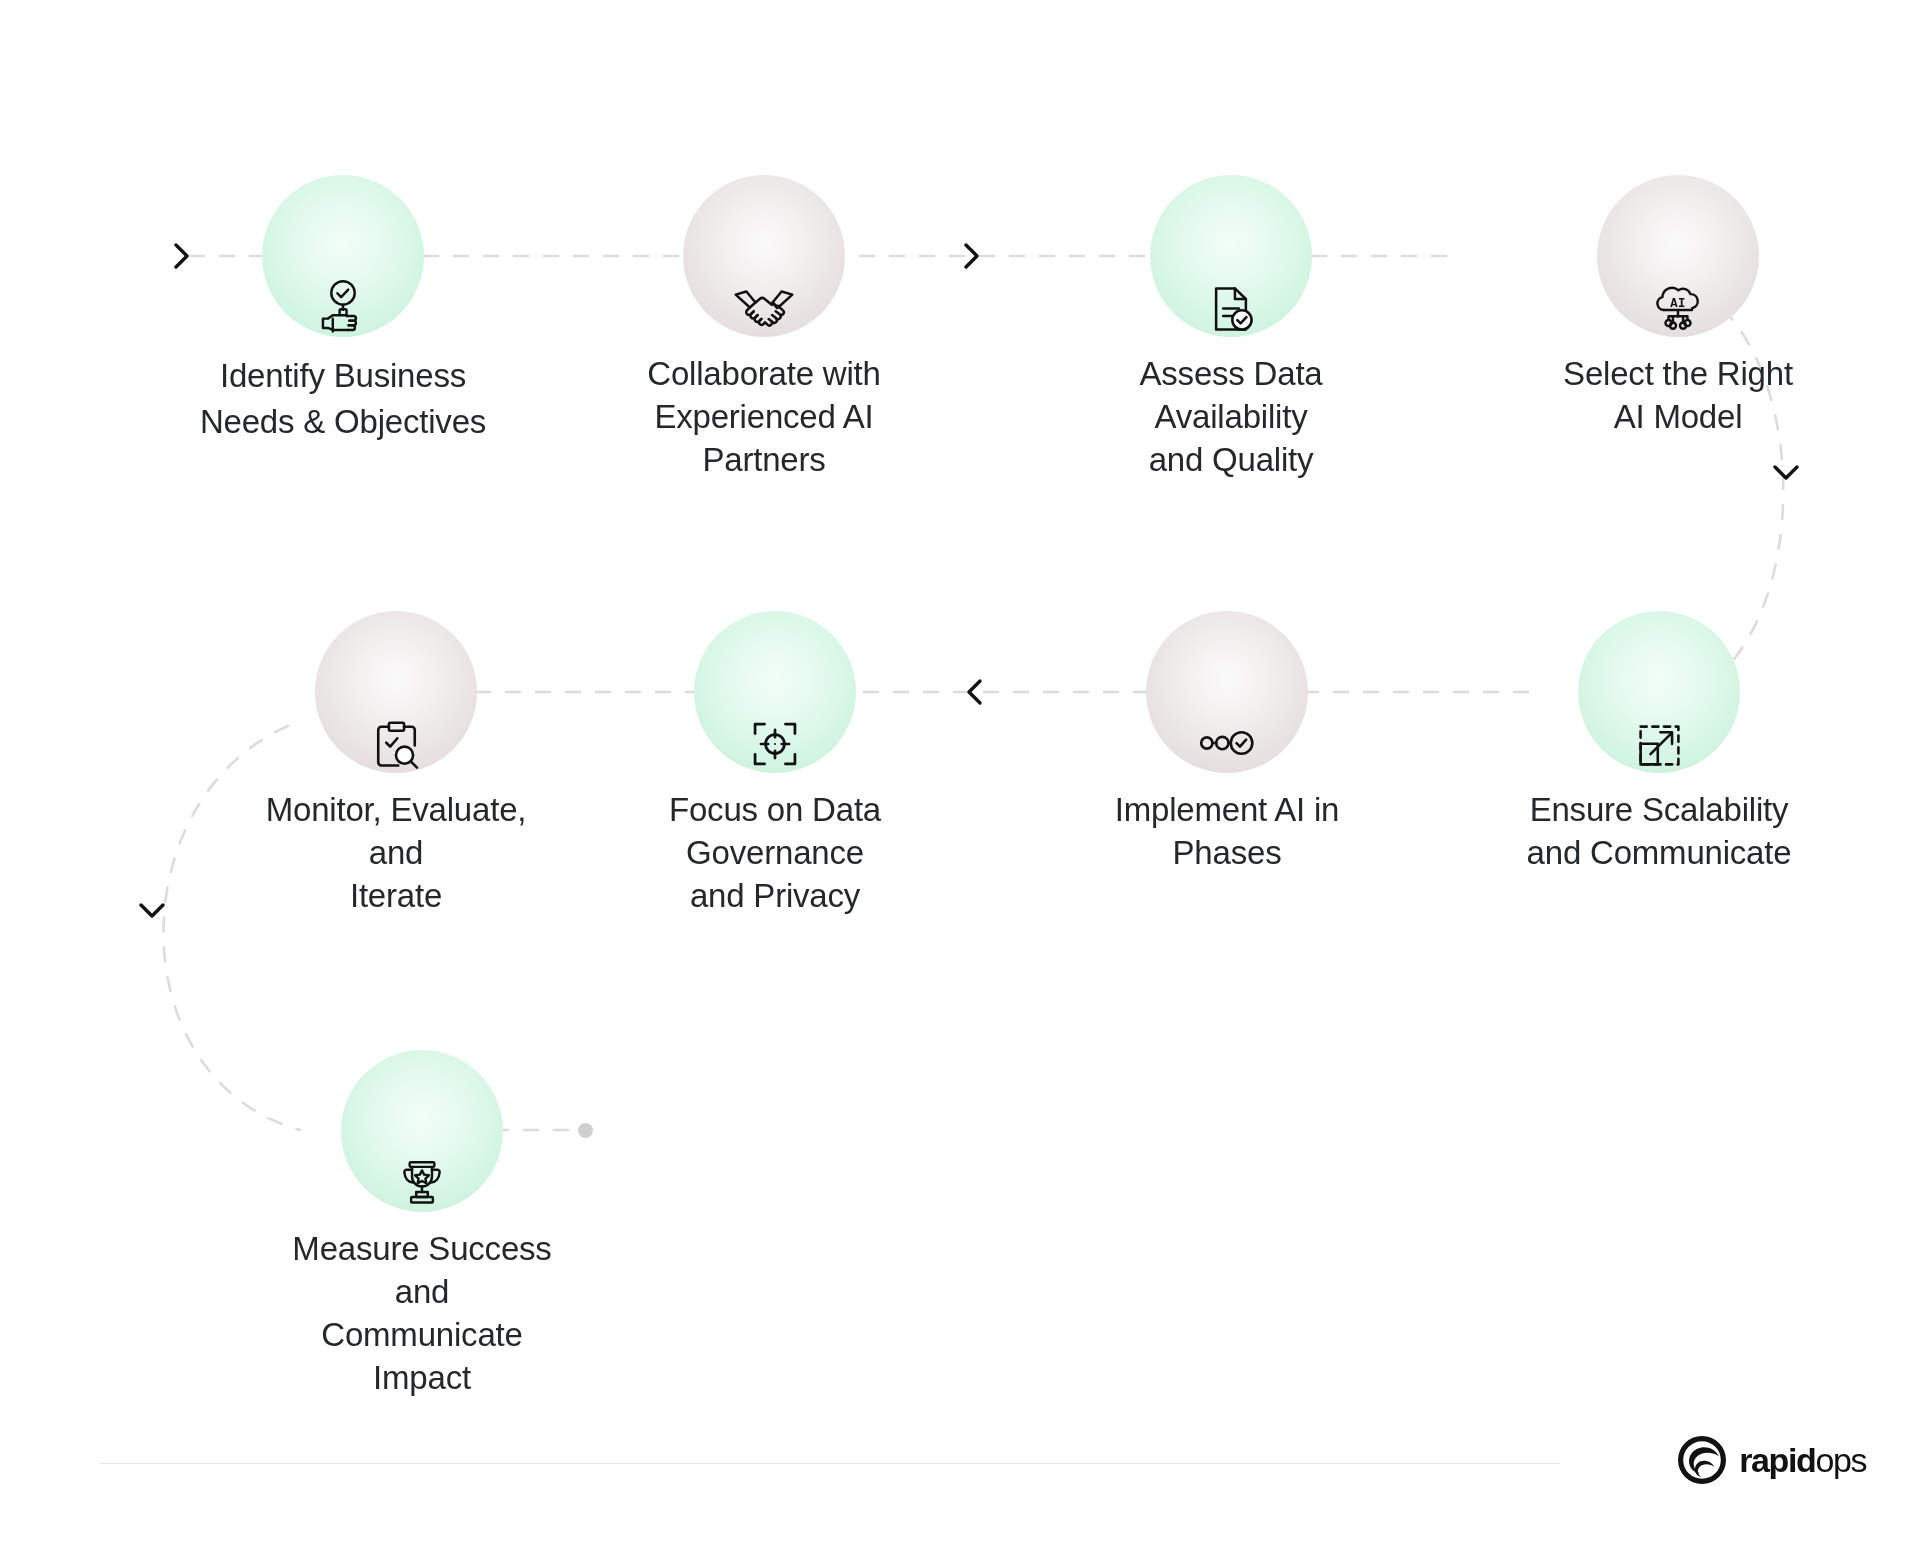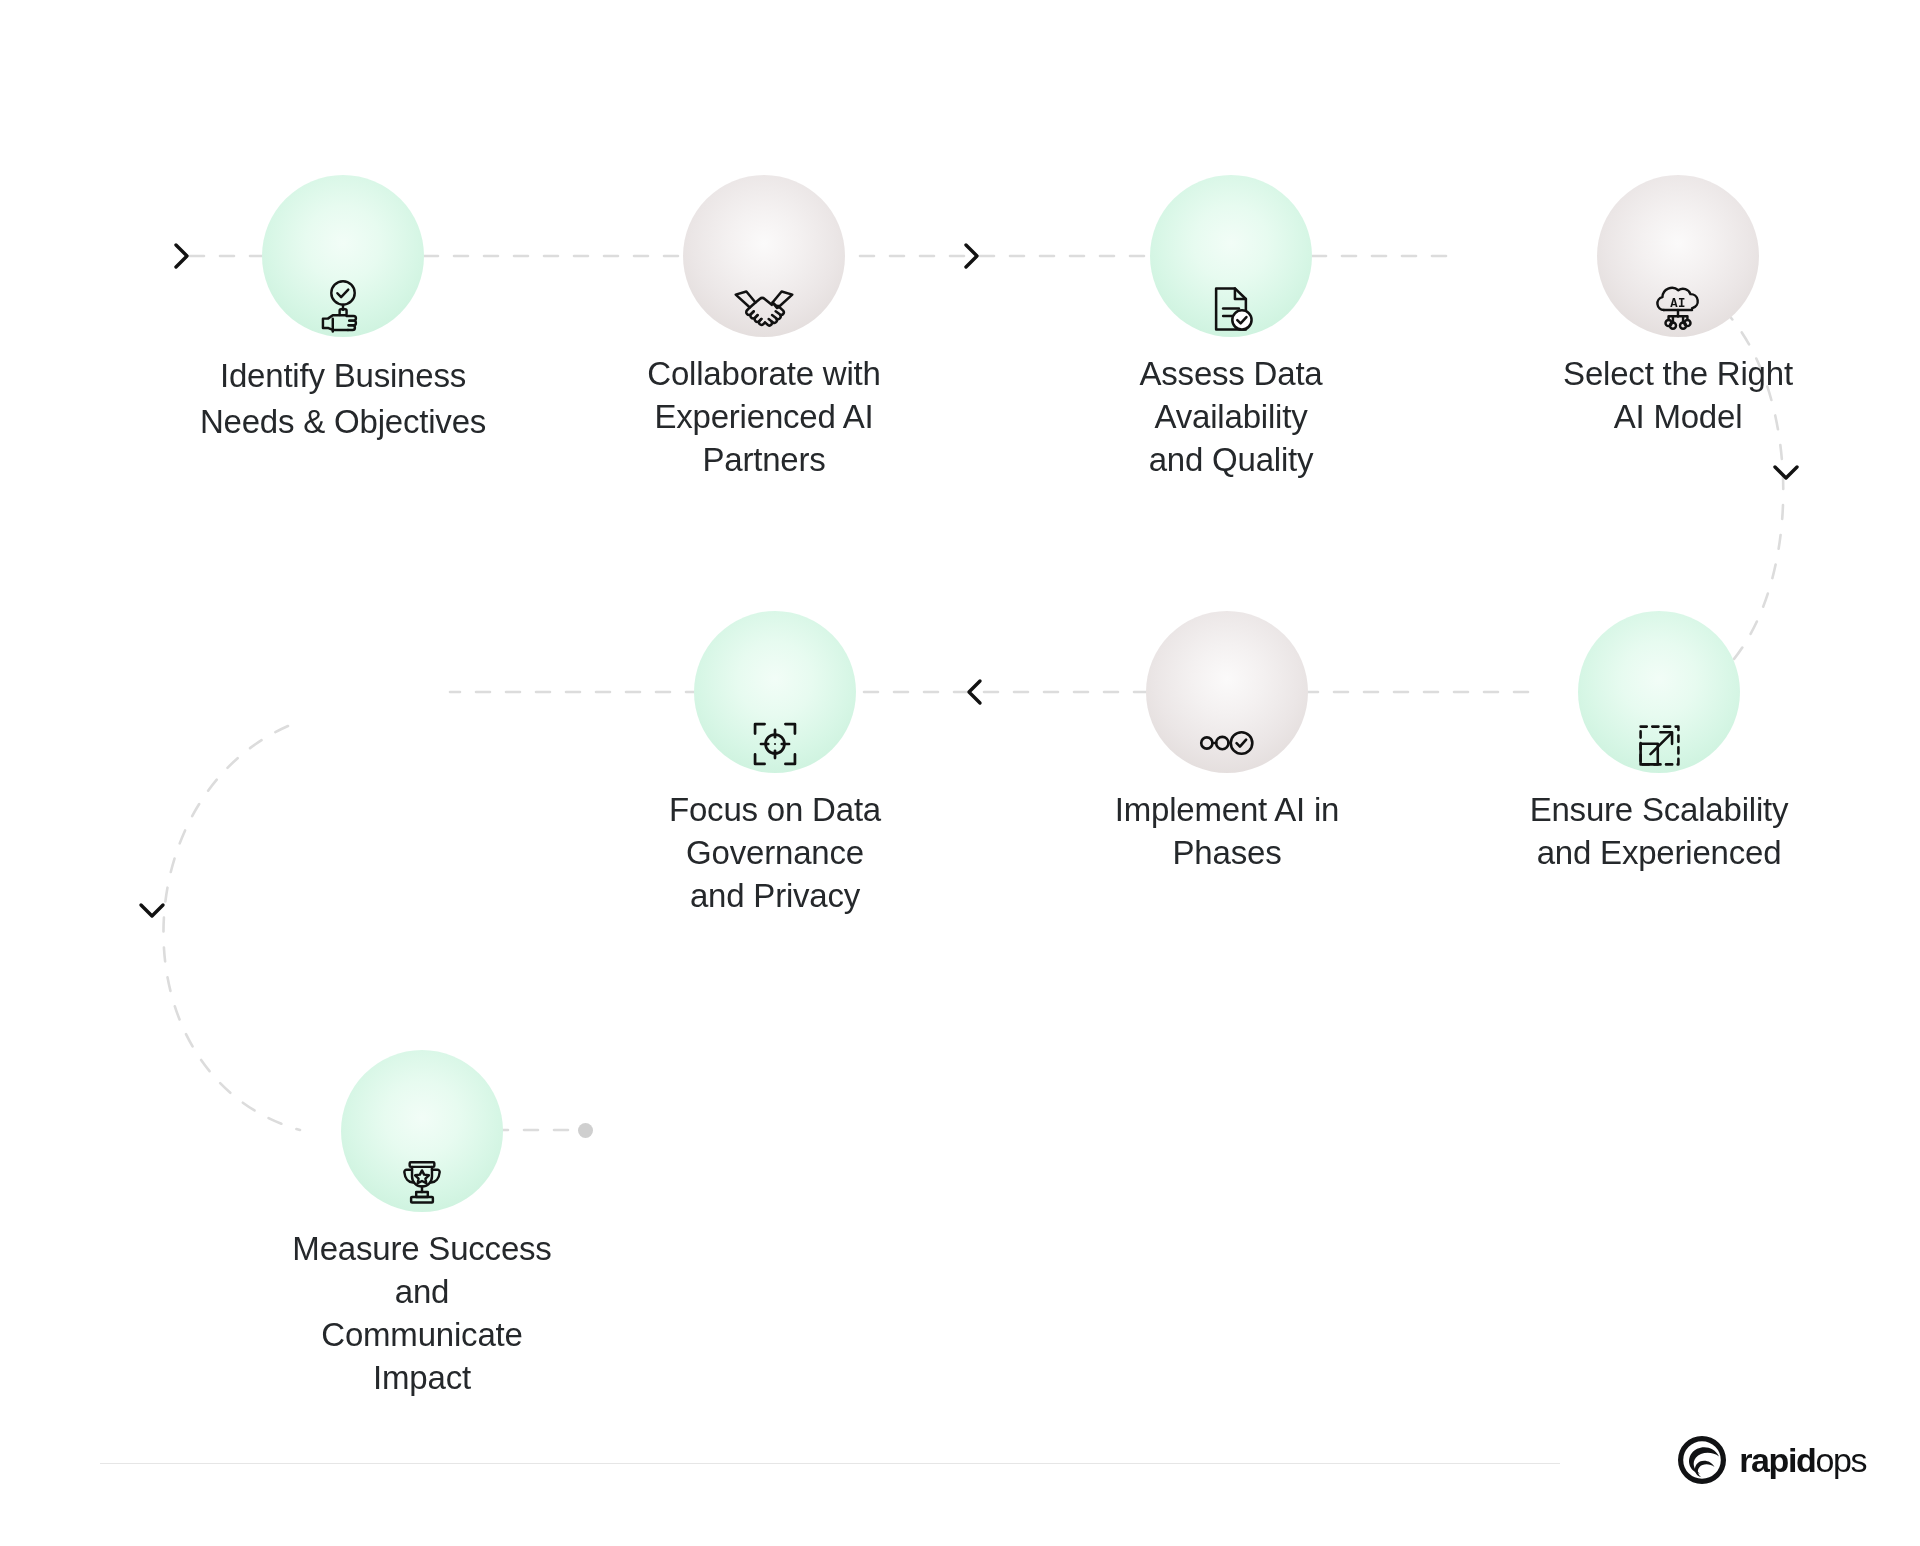--- a/index.html
+++ b/index.html
@@ -220,21 +220,21 @@
     <div class="bubble green">
       <svg width="55" height="55" viewBox="0 0 64 64" fill="none" stroke="#111" stroke-width="3" stroke-linecap="round" stroke-linejoin="round">
         <path d="M10 10 h44 v44 h-44 z" stroke-dasharray="7.2 6.4"></path>
         <path d="M10 30 h20 v24 h-20 z" stroke-dasharray="0"></path>
         <path d="M21.5 42 L46 17.5"></path>
         <path d="M33 16.5 h13.6 v13.6"></path>
       </svg>
     </div>
     <div class="caption tight">
       <div>Ensure Scalability</div>
-      <div>and Experienced</div>
+      <div>and Communicate</div>
     </div>
   </div>
 
   <div class="node" style="left:1077px; top:611px;">
     <div class="bubble grey">
       <svg width="60" height="60" viewBox="0 0 64 64" fill="none" stroke="#111" stroke-width="2.8" stroke-linecap="round" stroke-linejoin="round">
         <circle cx="10.5" cy="32" r="6"></circle>
         <circle cx="27" cy="32" r="6.6"></circle>
         <circle cx="47.5" cy="32" r="11.5"></circle>
         <path d="M16.5 32 h4"></path>
@@ -263,20 +263,36 @@
         <circle cx="32" cy="32" r="1.1" fill="#111" stroke="none"></circle>
       </svg>
     </div>
     <div class="caption tight">
       <div>Focus on Data</div>
       <div>Governance</div>
       <div>and Privacy</div>
     </div>
   </div>
 
+  <div class="node" style="left:246px; top:611px;">
+    <div class="bubble grey">
+      <svg width="57" height="57" viewBox="0 0 64 64" fill="none" stroke="#111" stroke-width="2.9" stroke-linecap="round" stroke-linejoin="round">
+        <path d="M23.5 12 H15 a3.5 3.5 0 0 0 -3.5 3.5 V52 a3.5 3.5 0 0 0 3.5 3.5 h19"></path>
+        <path d="M40.5 12 H49 a3.5 3.5 0 0 1 3.5 3.5 V33"></path>
+        <rect x="23.5" y="7.5" width="17" height="9" rx="1.6"></rect>
+        <path d="M20.5 30 l4.4 4.4 8.1 -9.4"></path>
+        <circle cx="41" cy="44" r="9.6" fill="#fff"></circle>
+        <path d="M48 51 L55 58"></path>
+      </svg>
+    </div>
+    <div class="caption tight">
+      <div>Monitor, Evaluate, and</div>
+      <div>Iterate</div>
+    </div>
+  </div>
 
   <div class="node" style="left:272px; top:1050px;">
     <div class="bubble green">
       <svg width="58" height="58" viewBox="0 0 64 64" fill="none" stroke="#111" stroke-width="2.7" stroke-linecap="round" stroke-linejoin="round">
         <rect x="18.4" y="9" width="27.2" height="5.2" rx="1.2"></rect>
         <path d="M21 14.2 v10.6 a11 11 0 0 0 22 0 V14.2"></path>
         <path d="M21 17.4 h-6.1 a2.4 2.4 0 0 0 -2.4 2.6 c0.6 6.9 4.6 11.2 9.6 11.6"></path>
         <path d="M43 17.4 h6.1 a2.4 2.4 0 0 1 2.4 2.6 c-0.6 6.9 -4.6 11.2 -9.6 11.6"></path>
         <path d="M32 35.8 v6.2"></path>
         <path d="M25.6 42 h12.8 v5.4 H25.6 z"></path>

